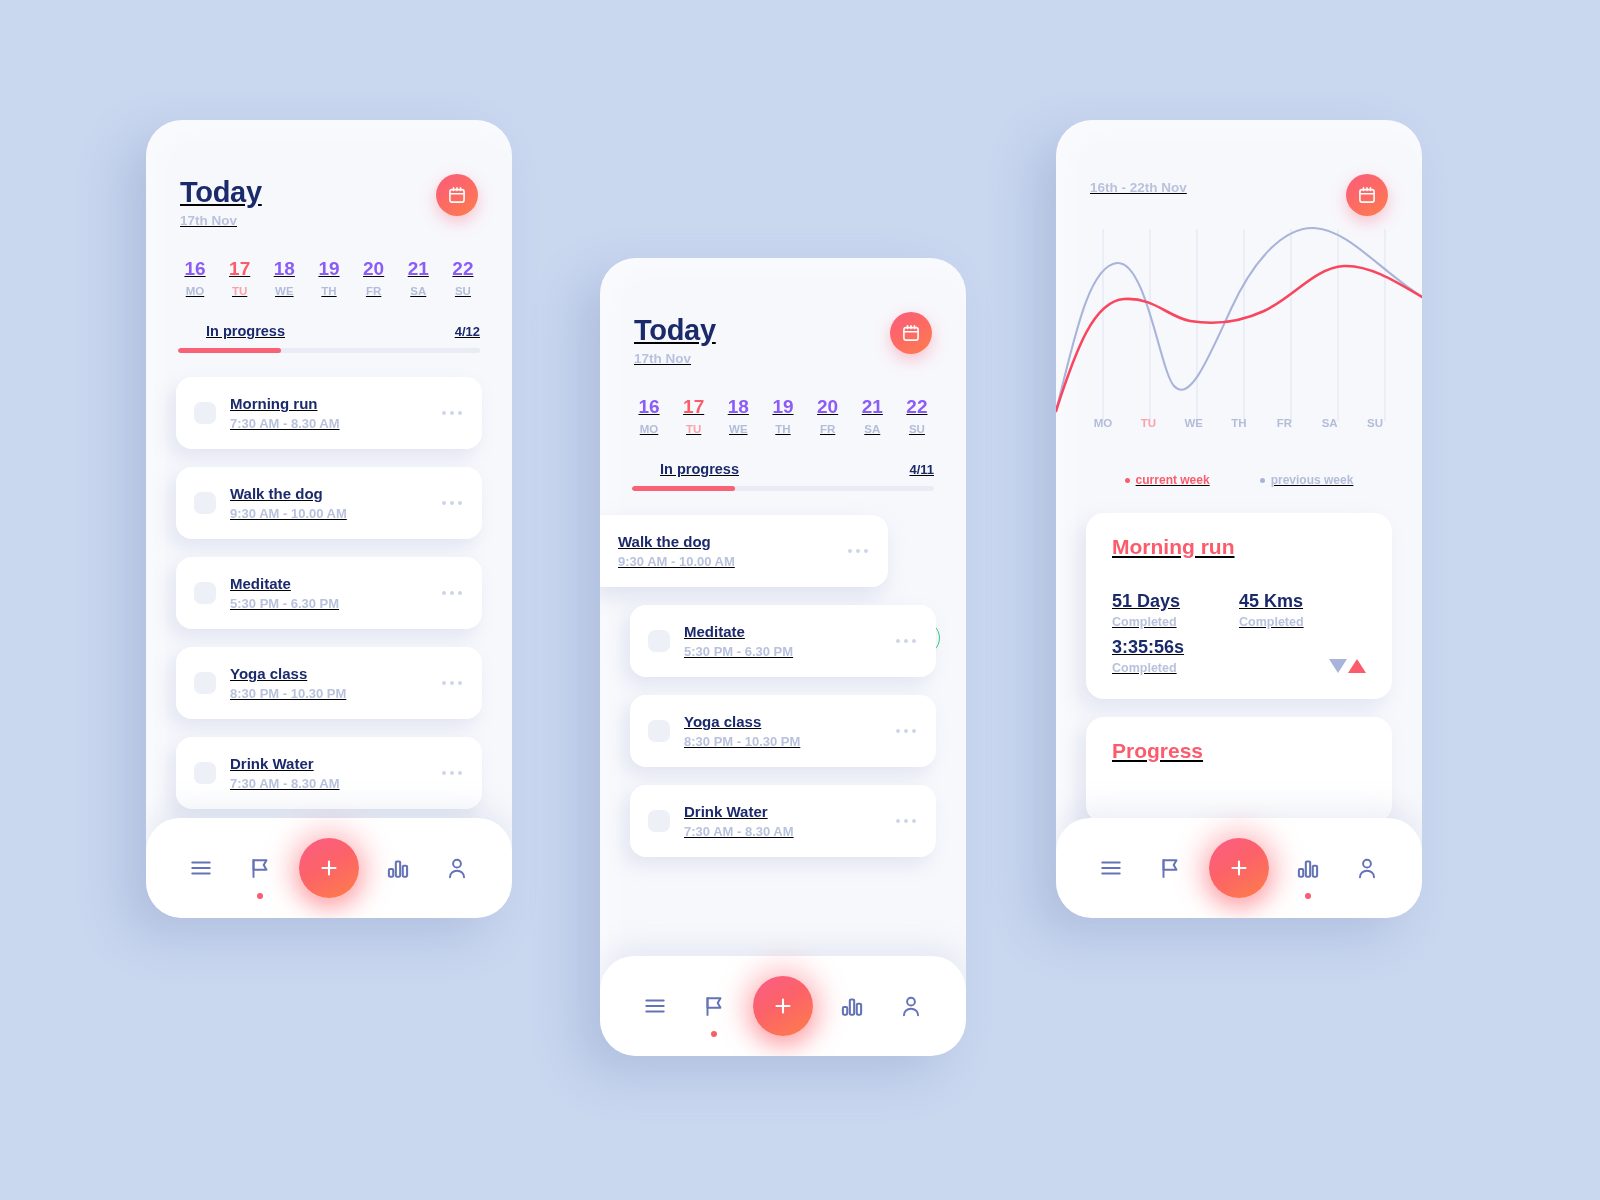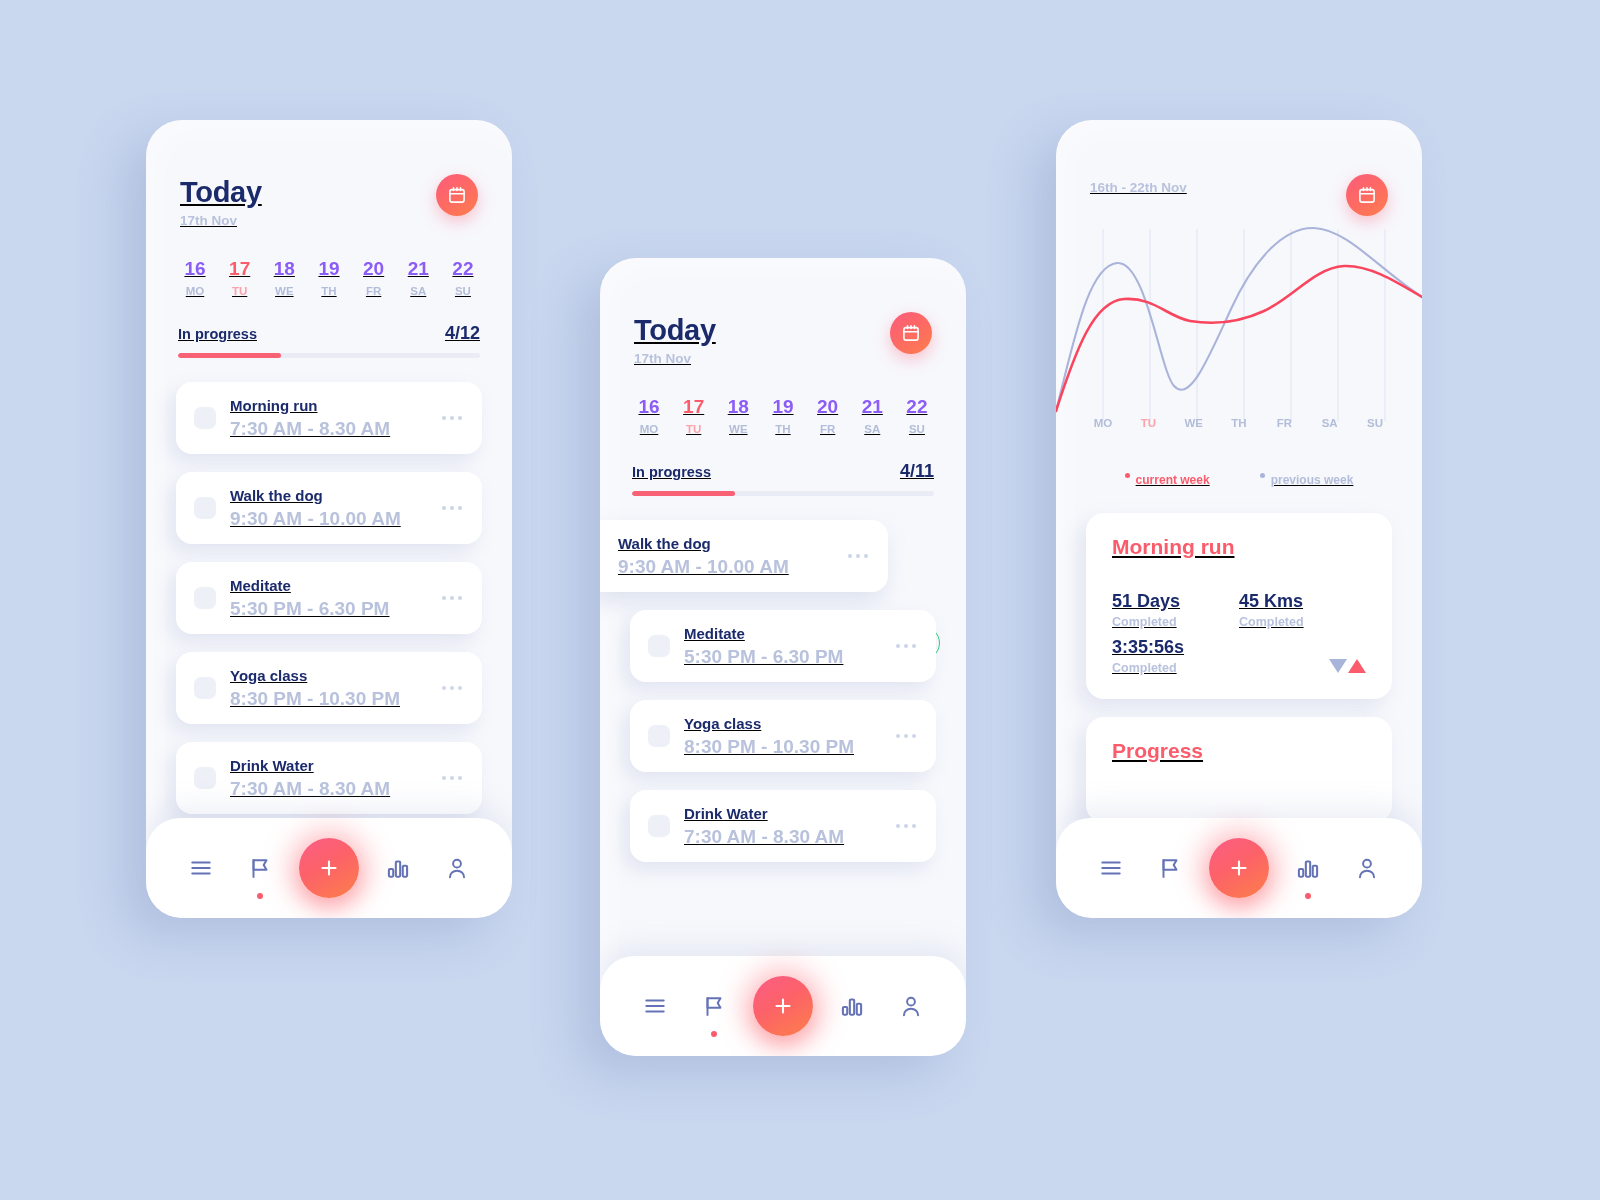--- a/index.html
+++ b/index.html
@@ -47,22 +47,22 @@
   .week { display:flex; justify-content:space-between; padding:30px 32px 0 32px; }
   .day { text-align:center; width:34px; cursor:pointer; }
   .day .num { font-size:19px; font-weight:bold; color:#8b5cf6; }
   .day .dow { font-size:11.5px; font-weight:bold; color:#b3bdd9; margin-top:5px; }
   .day.active .num { color:#fb5c6c; }
   .day.active .dow { color:#fba2ab; }
 
   
   .prog-wrap { padding:26px 32px 0 32px; }
   .prog-row { display:flex; justify-content:space-between; align-items:baseline; }
-  .prog-label { font-size:14.5px; font-weight:bold; color:#1b2a6b; }
-  .prog-count { font-size:18px; font-weight:bold; color:#1b2a6b; }
+  .prog-label { font-size:14.5px; font-weight:bold; color:#1b2a6b;margin-left:28px; }
+  .prog-count { font-size:13px; font-weight:bold; color:#1b2a6b; }
   .prog-track {
     margin-top:9px; height:5px; border-radius:3px; background:#e9ecf5;
     position:relative; overflow:hidden;
   }
   .prog-fill {
     position:absolute; left:0; top:0; bottom:0;
     background:#f96274; border-radius:3px;
   }
 
   
@@ -74,21 +74,21 @@
     box-shadow:-6px 8px 18px rgba(150,165,205,0.22), 3px 3px 10px rgba(255,255,255,0.9) inset;
     position:relative;
     cursor:pointer;
   }
   .tchk {
     width:22px; height:22px; border-radius:7px;
     background:#eef0f8; flex:none; margin-right:14px;
   }
   .ttext { flex:1; }
   .ttitle { font-size:15px; font-weight:bold; color:#1b2a6b; }
-  .ttime { font-size:19px; font-weight:bold; color:#b9c2dd; margin-top:4px; }
+  .ttime { font-size:13px; font-weight:bold; color:#b9c2dd; margin-top:4px; }
   .tdots { display:flex; gap:4px; padding-right:2px; cursor:pointer; }
   .tdots i { width:4px; height:4px; border-radius:50%; background:#cdd5e8; display:block; }
 
   
   .task.swiped {
     margin-left:-34px; margin-right:48px;
     border-radius:0 16px 16px 0; padding-left:22px;
     box-shadow:-4px 10px 22px rgba(150,165,205,0.26);
   }
   .task.swiped .ttext { margin-left:0; }
@@ -128,21 +128,21 @@
   }
   .fab svg { width:24px; height:24px; }
 
   
   .chart-zone { position:relative; margin-top:26px; height:218px; }
   .chart-svg { position:absolute; left:0; top:0; width:366px; height:200px; overflow:visible; }
   .chart-axis { display:flex; justify-content:space-between; padding:0 34px; position:absolute; left:0; right:0; top:196px; }
   .chart-axis span { font-size:11.5px; font-weight:bold; color:#b3bdd9; width:26px; text-align:center; }
   .chart-axis span.active { color:#fba2ab; }
   .legend { display:flex; justify-content:center; gap:50px; margin-top:34px; }
-  .legend-item { display:flex; align-items:flex-start; gap:6px; font-size:12px; font-weight:bold; }
+  .legend-item { display:flex; align-items:center; gap:6px; font-size:12px; font-weight:bold; }
   .legend-item .ld { width:5px; height:5px; border-radius:50%; display:block; }
   .lg-cur { color:#fb5c6c; }
   .lg-prev { color:#b3bdd9; }
 
   
   .stat-card {
     margin:0 30px 18px 30px; background:#ffffff; border-radius:18px;
     padding:22px 26px 24px 26px; position:relative;
     box-shadow:-7px 9px 20px rgba(150,165,205,0.22);
   }

